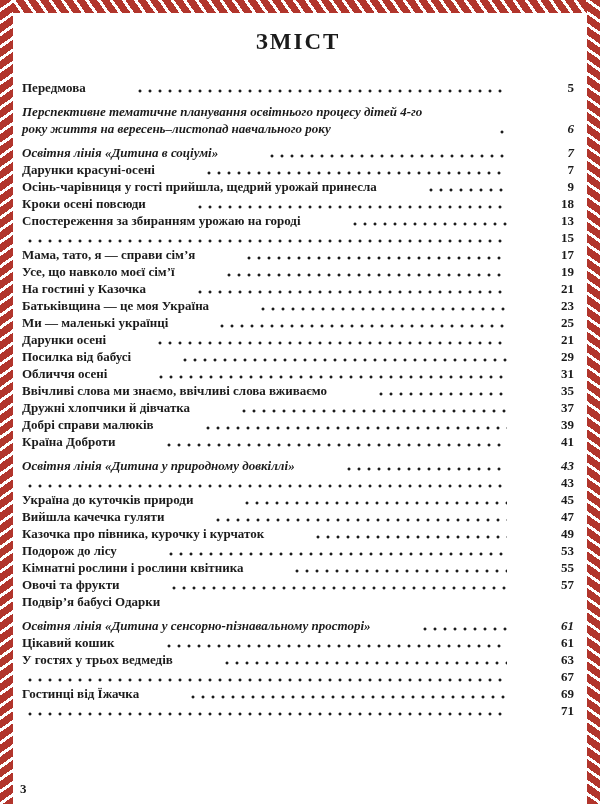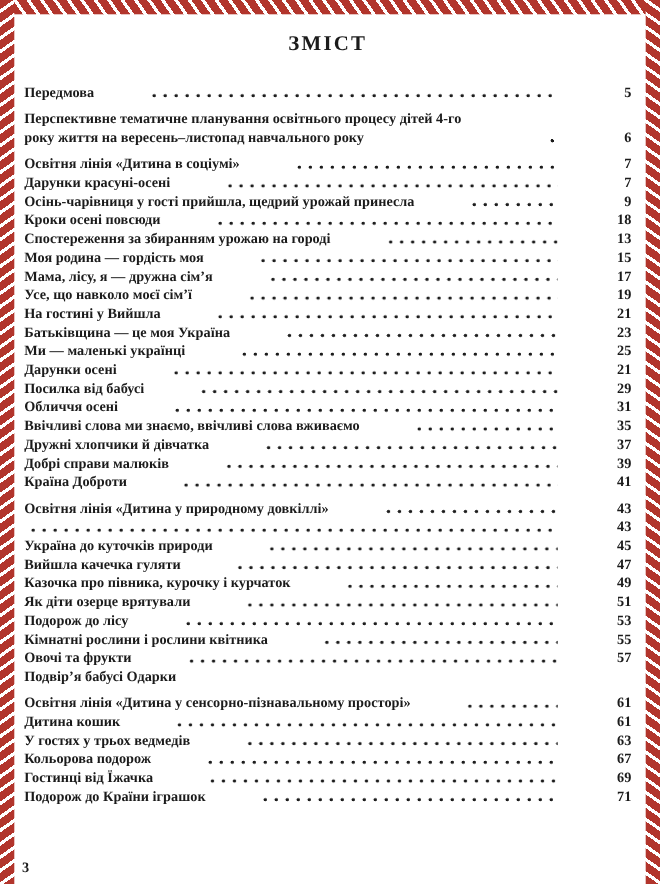--- a/index.html
+++ b/index.html
@@ -37,37 +37,37 @@
 
   .content{
     position:absolute;
     top:13px;left:13px;right:13px;bottom:0;
     padding:16px 13px 0 9px;
     box-sizing:border-box;
   }
   h1.toc-title{
     margin:0 0 24px 0;
     text-align:center;
-    font-size:19px;
+    font-size:23px;
     font-weight:700;
     letter-spacing:2px;
     color:var(--text,#1b1b1b);
   }
   .toc{
     font-size:13px;
     font-weight:700;
     line-height:17px;
   }
   .row{
     display:flex;
     align-items:flex-end;
     margin:0;
     gap:46px;
   }
-  .row.gap{margin-top:7px;}
+  .row.gap{margin-top:7px;font-style:italic;}
   .row .t{flex:0 1 auto;}
   .row .dots{
     flex:1 1 12px;
     height:4px;
     align-self:flex-end;
     margin:0 3px 3px 6px;
     background-image:radial-gradient(circle at 2px 2px, var(--text,#1b1b1b) 1.35px, transparent 1.7px);
     background-size:10px 4px;
     background-repeat:repeat-x;
     background-position:0 100%;
@@ -124,36 +124,35 @@
           <span class="t">Кроки осені повсюди</span>
           <span class="dots"></span>
           <span class="p">18</span>
         </div>
         <div class="row">
           <span class="t">Спостереження за збиранням урожаю на городі</span>
           <span class="dots"></span>
           <span class="p">13</span>
         </div>
         <div class="row">
-          <span class="t">Моя родина — гордість моя</span>
           <span class="dots"></span>
           <span class="p">15</span>
         </div>
         <div class="row">
-          <span class="t">Мама, лісу, я — дружна сім’я</span>
+          <span class="t">Мама, тато, я — справи сім’я</span>
           <span class="dots"></span>
           <span class="p">17</span>
         </div>
         <div class="row">
           <span class="t">Усе, що навколо моєї сім’ї</span>
           <span class="dots"></span>
           <span class="p">19</span>
         </div>
         <div class="row">
-          <span class="t">На гостині у Вийшла</span>
+          <span class="t">На гостині у Казочка</span>
           <span class="dots"></span>
           <span class="p">21</span>
         </div>
         <div class="row">
           <span class="t">Батьківщина — це моя Україна</span>
           <span class="dots"></span>
           <span class="p">23</span>
         </div>
         <div class="row">
           <span class="t">Ми — маленькі українці</span>
@@ -213,25 +212,20 @@
           <span class="t">Вийшла качечка гуляти</span>
           <span class="dots"></span>
           <span class="p">47</span>
         </div>
         <div class="row">
           <span class="t">Казочка про півника, курочку і курчаток</span>
           <span class="dots"></span>
           <span class="p">49</span>
         </div>
         <div class="row">
-          <span class="t">Як діти озерце врятували</span>
-          <span class="dots"></span>
-          <span class="p">51</span>
-        </div>
-        <div class="row">
           <span class="t">Подорож до лісу</span>
           <span class="dots"></span>
           <span class="p">53</span>
         </div>
         <div class="row">
           <span class="t">Кімнатні рослини і рослини квітника</span>
           <span class="dots"></span>
           <span class="p">55</span>
         </div>
         <div class="row">
@@ -241,41 +235,39 @@
         </div>
         <div class="row">
           <span class="t">Подвір’я бабусі Одарки</span>
         </div>
         <div class="row gap">
           <span class="t">Освітня лінія «Дитина у сенсорно-пізнавальному просторі»</span>
           <span class="dots"></span>
           <span class="p">61</span>
         </div>
         <div class="row">
-          <span class="t">Дитина кошик</span>
+          <span class="t">Цікавий кошик</span>
           <span class="dots"></span>
           <span class="p">61</span>
         </div>
         <div class="row">
           <span class="t">У гостях у трьох ведмедів</span>
           <span class="dots"></span>
           <span class="p">63</span>
         </div>
         <div class="row">
-          <span class="t">Кольорова подорож</span>
           <span class="dots"></span>
           <span class="p">67</span>
         </div>
         <div class="row">
           <span class="t">Гостинці від Їжачка</span>
           <span class="dots"></span>
           <span class="p">69</span>
         </div>
         <div class="row">
-          <span class="t">Подорож до Країни іграшок</span>
           <span class="dots"></span>
           <span class="p">71</span>
         </div>
       </div>
   </div>
 
   <div class="folio">3</div>
 </div>
 
 </body></html>

